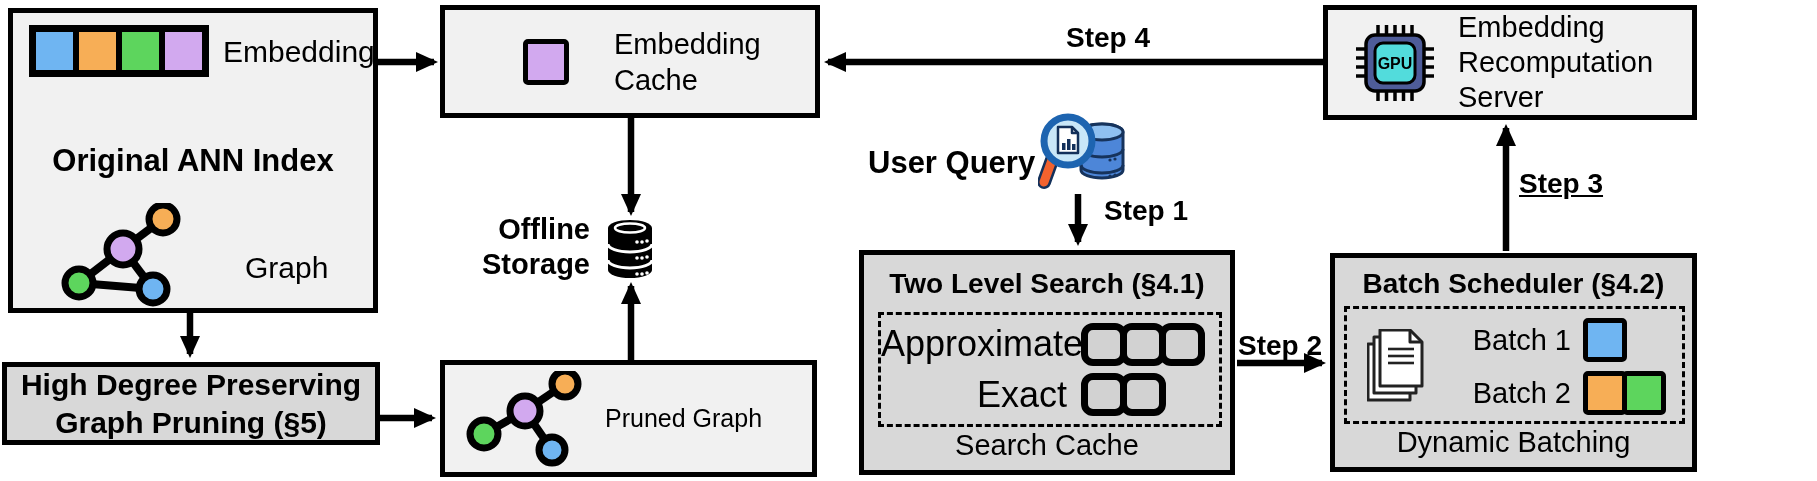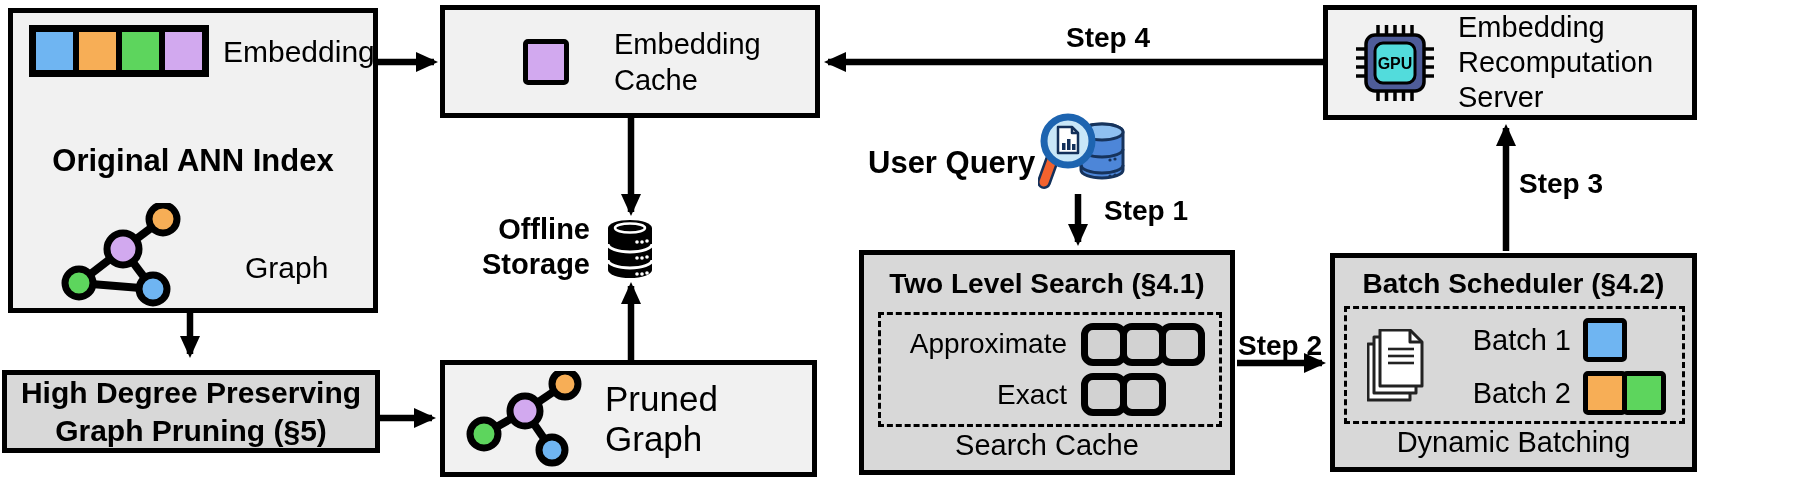--- a/index.html
+++ b/index.html
@@ -8,21 +8,21 @@
     font-family:"Liberation Sans", sans-serif; color:#000000; overflow:hidden;
   }
   .abs { position:absolute; }
   .pre { white-space:pre-line; }
   .box { position:absolute; box-sizing:border-box; border:5px solid #000; }
   .light { background:#F1F1F1; }
   .dark  { background:#D8D8D8; }
 
   
   #box-ann    { left:8px;   top:8px;   width:370px; height:305px; }
-  #box-hdp    { left:2px;   top:370px; width:378px; height:83px;
+  #box-hdp    { left:2px;   top:362px; width:378px; height:83px;
                 display:flex; align-items:center; justify-content:center;
                 text-align:center; font-weight:bold; font-size:30px; line-height:38px; }
   #box-cache  { left:440px; top:5px;   width:380px; height:113px;
                 display:flex; align-items:center; }
   #box-pruned { left:440px; top:360px; width:377px; height:117px; }
   #box-tls    { left:859px; top:250px; width:376px; height:225px; }
   #box-bs     { left:1330px;top:253px; width:367px; height:219px; }
   #box-srv    { left:1323px;top:5px;   width:374px; height:115px;
                 display:flex; align-items:center; }
 
@@ -39,34 +39,34 @@
               border-radius:5px; margin-left:78px; }
   #cache-title { font-size:29px; line-height:36px; margin-left:45px; }
 
   
   #storage-label { left:450px; top:212px; width:140px; text-align:right;
                    font-weight:bold; font-size:29px; line-height:35px; }
   #storage-icon { left:604px; top:218px; }
 
   
   #pruned-icon  { left:20px; top:6px; }
-  #pruned-label { left:160px; top:0; bottom:0; display:flex; align-items:center; font-size:35px; }
+  #pruned-label { left:160px; top:0; bottom:0; display:flex; align-items:center; font-size:25px; }
 
   
   #user-query-label { left:868px; top:145px; font-weight:bold; font-size:31px; }
   #user-query-icon  { left:1038px; top:110px; }
 
   
   .box-title { text-align:center; font-weight:bold; font-size:28px; }
   #tls-title { margin-top:13px; }
   #tls-dash  { position:absolute; left:14px; top:57px; width:344px; height:115px;
                box-sizing:border-box; border:3px dashed #000;
                display:flex; flex-direction:column; justify-content:space-evenly; }
   .tls-row { display:flex; align-items:center; }
-  .tls-label { width:186px; text-align:right; font-size:28px; padding-right:14px; }
+  .tls-label { width:186px; text-align:right; font-size:36px; padding-right:14px; }
   .queues { display:flex; }
   .qsq { width:46px; height:43px; background:#D2D2D2; border:7px solid #000;
          border-radius:12px; box-sizing:border-box; }
   .qsq + .qsq { margin-left:-7px; }
   .box-caption { position:absolute; left:0; right:0; bottom:8px; text-align:center; font-size:29px; }
 
   
   #bs-title { margin-top:10px; }
   #bs-dash { position:absolute; left:9px; top:48px; width:341px; height:118px;
              box-sizing:border-box; border:3px dashed #000; }
@@ -79,21 +79,21 @@
   .bsq + .bsq { margin-left:-5px; }
 
   
   #srv-icon { margin-left:22px; }
   #srv-title { font-size:29px; line-height:35px; margin-left:18px; }
 
   
   .step { position:absolute; font-weight:bold; font-size:28px; }
   #step1-label { left:1104px; top:195px; }
   #step2-label { left:1238px; top:330px; }
-  #step3-label { left:1519px; top:168px; }
+  #step3-label { left:1519px; top:168px;text-decoration:underline; }
   #step4-label { left:1048px; top:22px; width:120px; text-align:center; }
 
   #arrow-layer { position:absolute; left:0; top:0; }
 </style>
 </head>
 <body>
 
 <div class="canvas">
 
   <svg id="arrow-layer" width="1817" height="481">

